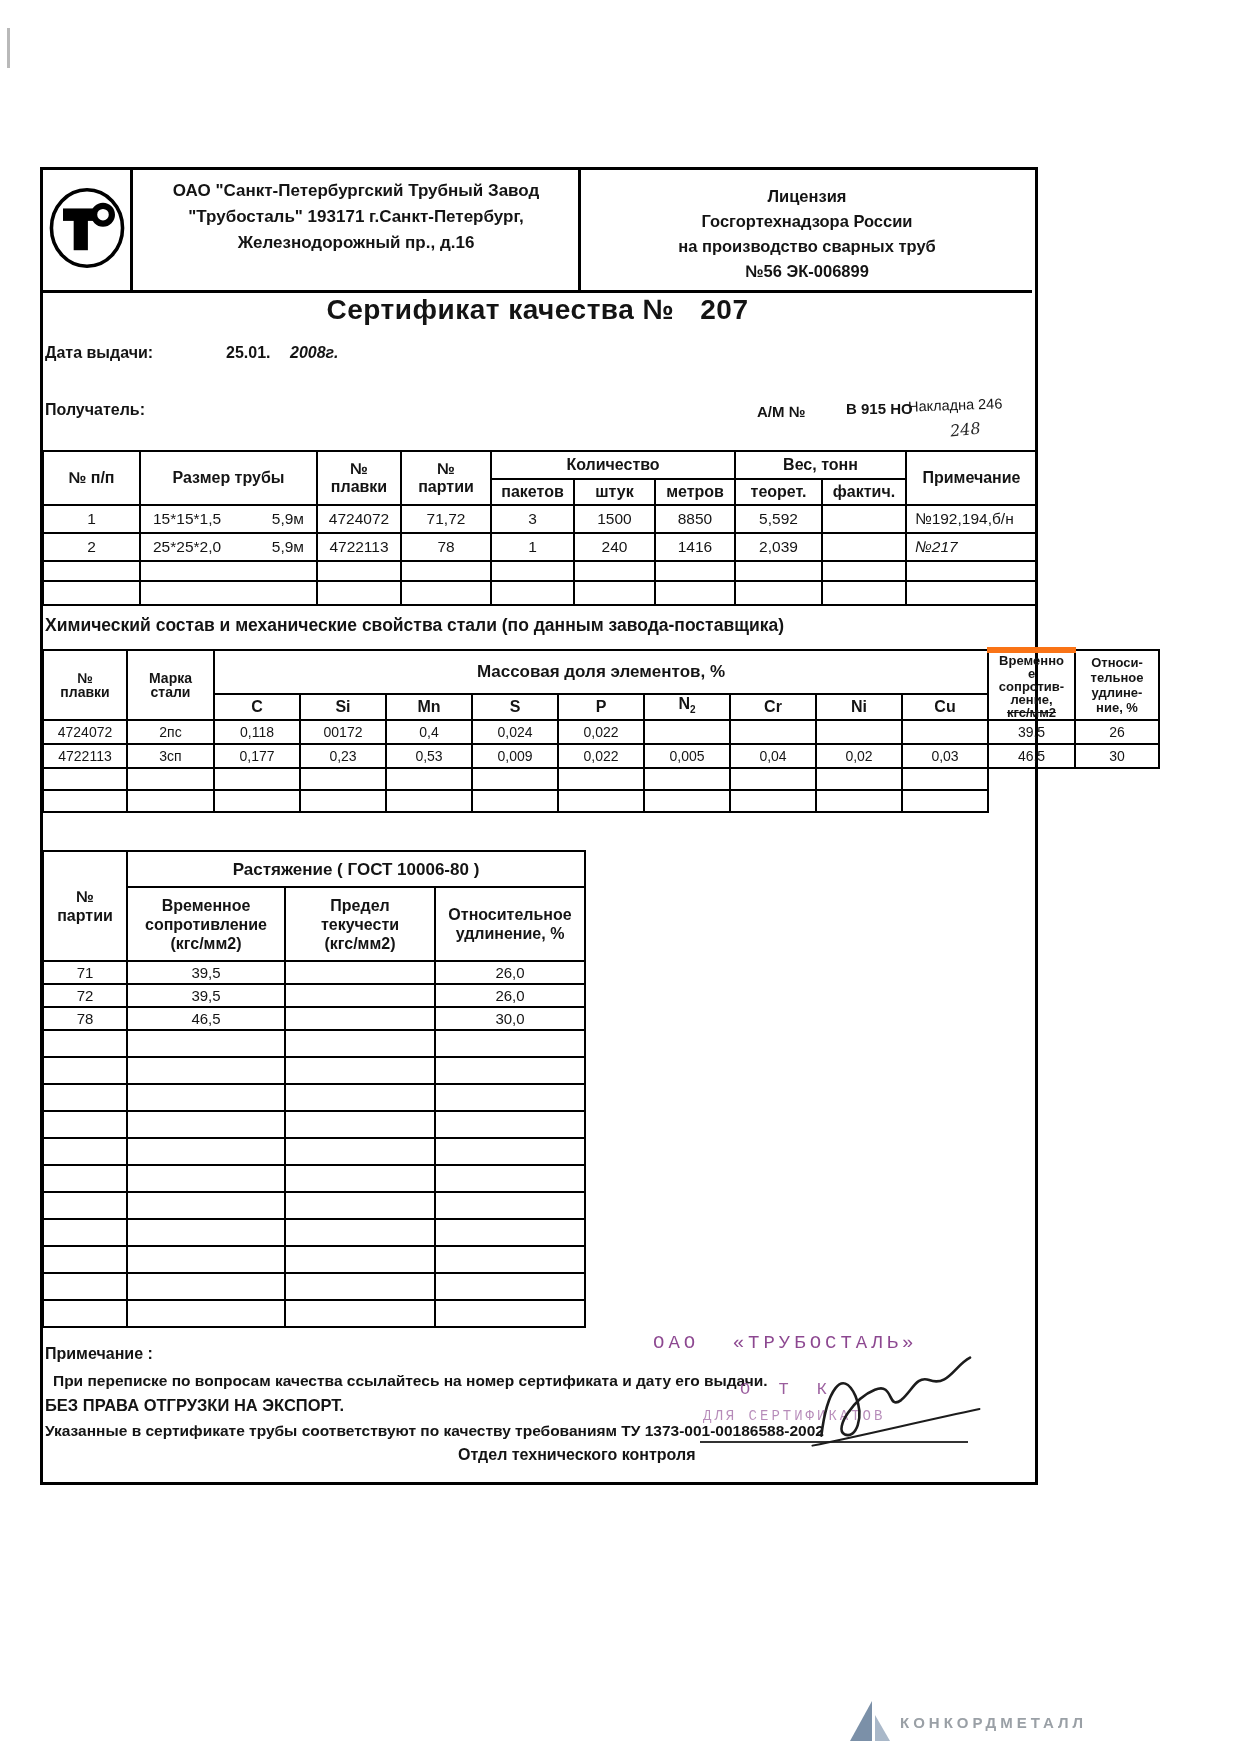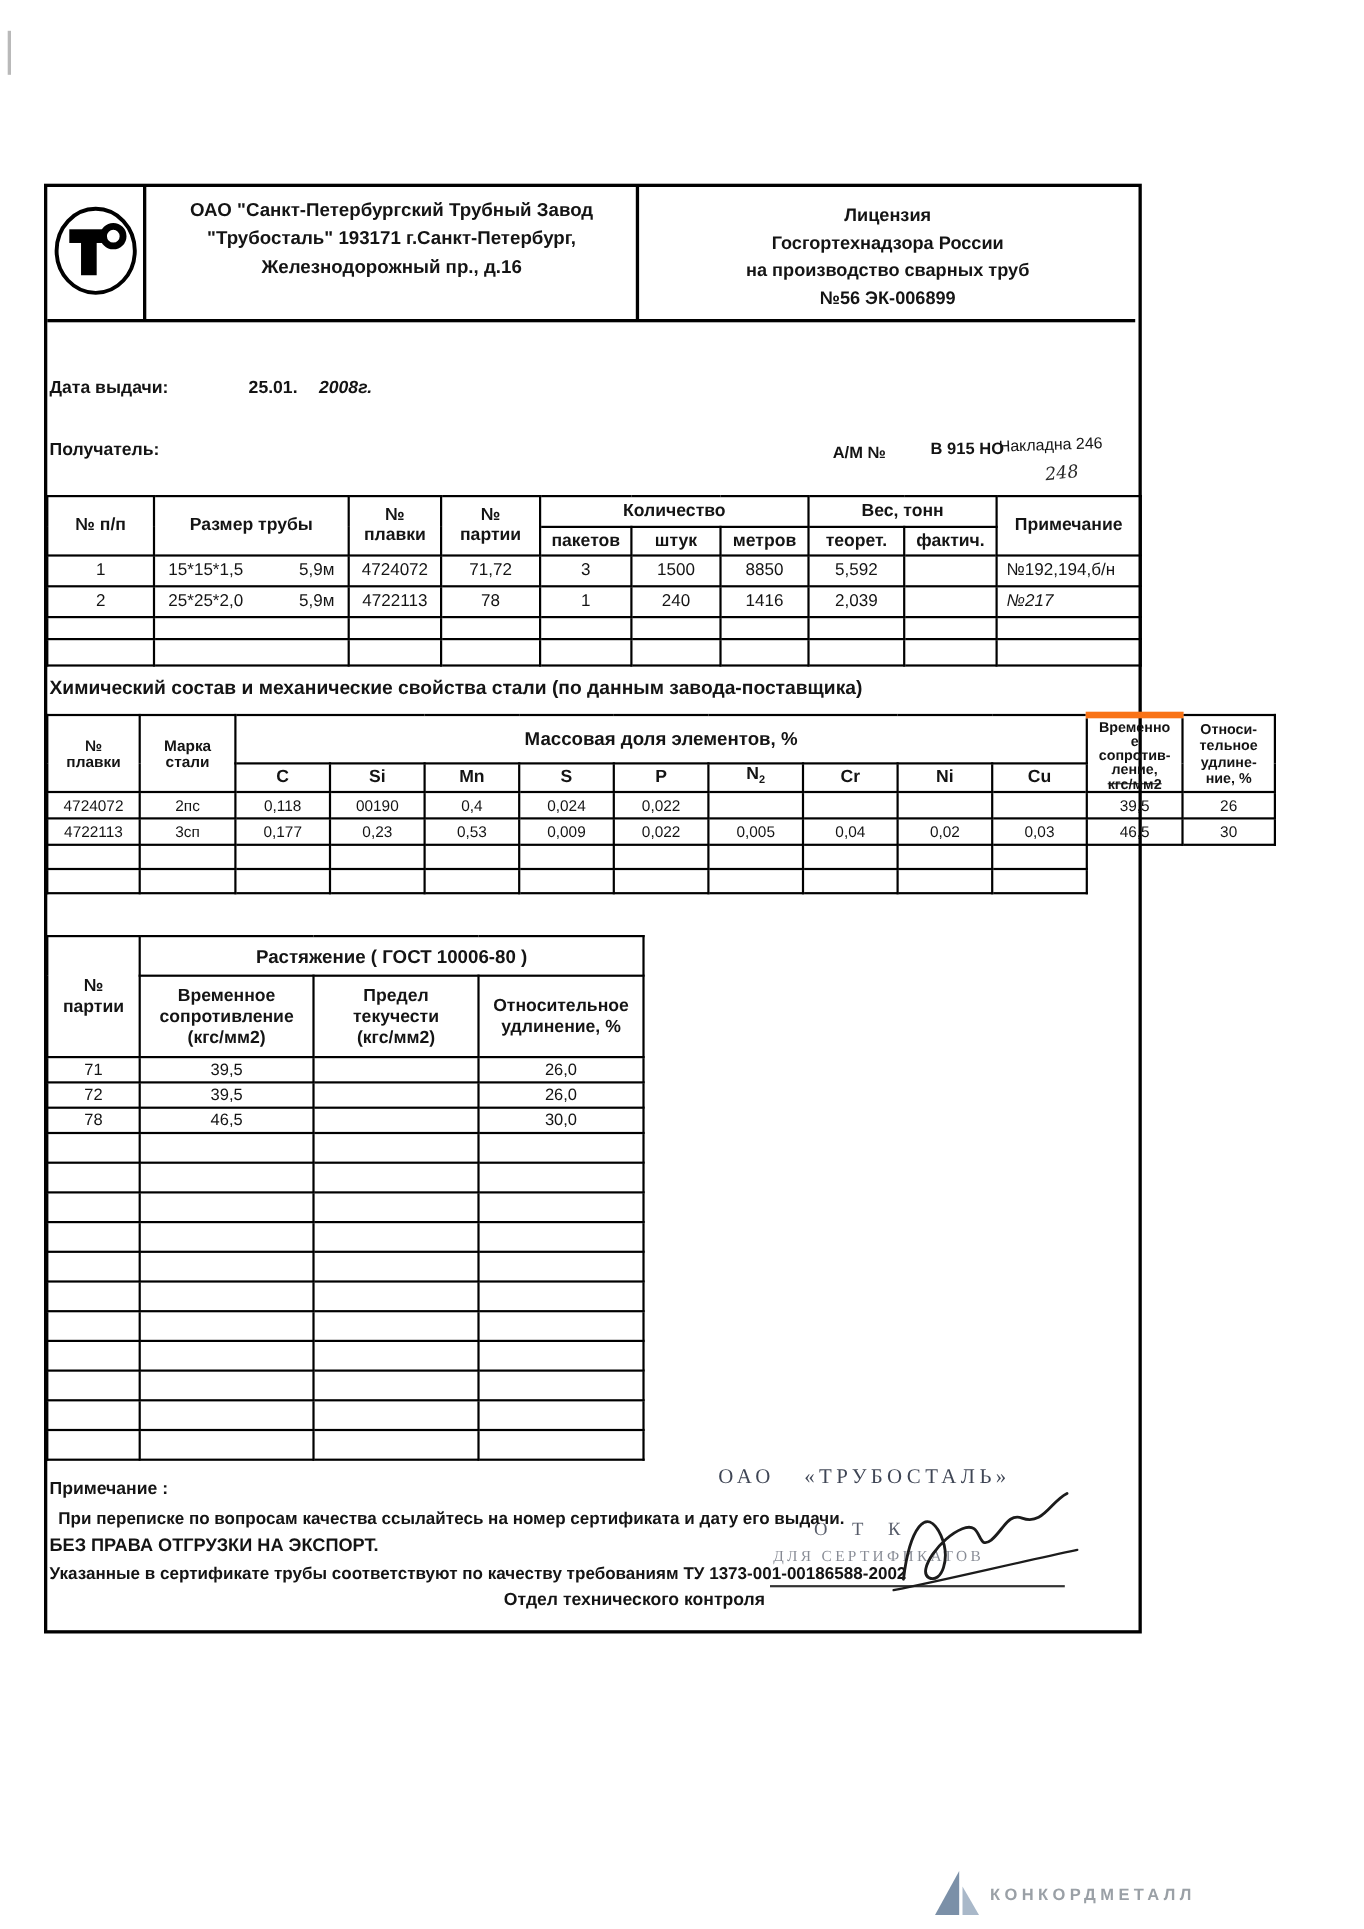--- a/index.html
+++ b/index.html
@@ -43,21 +43,21 @@
   .strike{text-decoration:line-through;display:block;}
   .cutTop{border-top:6px solid #f97316;}
   .noB{border:none;}
   .sub{font-size:10px;}
 
   .secTitle{left:45px;top:615px;font-size:17.5px;font-weight:bold;}
 
   .footer{font-size:16px;}
   .sigline{left:700px;top:1441px;width:268px;height:2px;background:#333;}
 
-  .stamp{font-family:Liberation Serif, serif;color:#0f172a;}
+  .stamp{font-family:Liberation Mono, monospace;color:#701a75;}
   .brandText{font-size:15px;letter-spacing:4px;color:#9aa0a6;font-weight:bold;}
 </style>
 </head>
 <body>
 
 <div class="page">
 
   <div class="abs artifact"></div>
 
   <div class="abs frame"></div>
@@ -80,20 +80,23 @@
     <div>Железнодорожный пр., д.16</div>
   </div>
 
   <div class="abs license">
     <div>Лицензия</div>
     <div>Госгортехнадзора России</div>
     <div>на производство сварных труб</div>
     <div>№56    ЭК-006899</div>
   </div>
 
+  <div class="abs title">
+    <span>Сертификат качества №</span><span class="num">207</span>
+  </div>
 
   <div class="abs meta b" style="left:45px;top:344px;">Дата выдачи:</div>
   <div class="abs meta b" style="left:226px;top:344px;">25.01.</div>
   <div class="abs meta b it" style="left:290px;top:344px;">2008г.</div>
 
 
   <div class="abs meta b" style="left:45px;top:401px;">Получатель:</div>
   <div class="abs meta b" style="left:757px;top:403px;font-size:15px;">А/М №</div>
   <div class="abs meta b" style="left:846px;top:400px;font-size:15px;">В 915 НО</div>
   <div class="abs" style="left:908px;top:397px;font-size:14.5px;transform:rotate(-2deg);">
@@ -237,21 +240,21 @@
       <th style="font-size:16px">P</th>
       <th style="font-size:16px"><span>N</span><sub class="sub">2</sub></th>
       <th style="font-size:16px">Cr</th>
       <th style="font-size:16px">Ni</th>
       <th style="font-size:16px">Cu</th>
     </tr>
     <tr style="height:24px">
       <td>4724072</td>
       <td>2пс</td>
       <td>0,118</td>
-      <td>00190</td>
+      <td>00172</td>
       <td>0,4</td>
       <td>0,024</td>
       <td>0,022</td>
       <td></td>
       <td></td>
       <td></td>
       <td></td>
       <td>39,5</td>
       <td>26</td>
     </tr>

